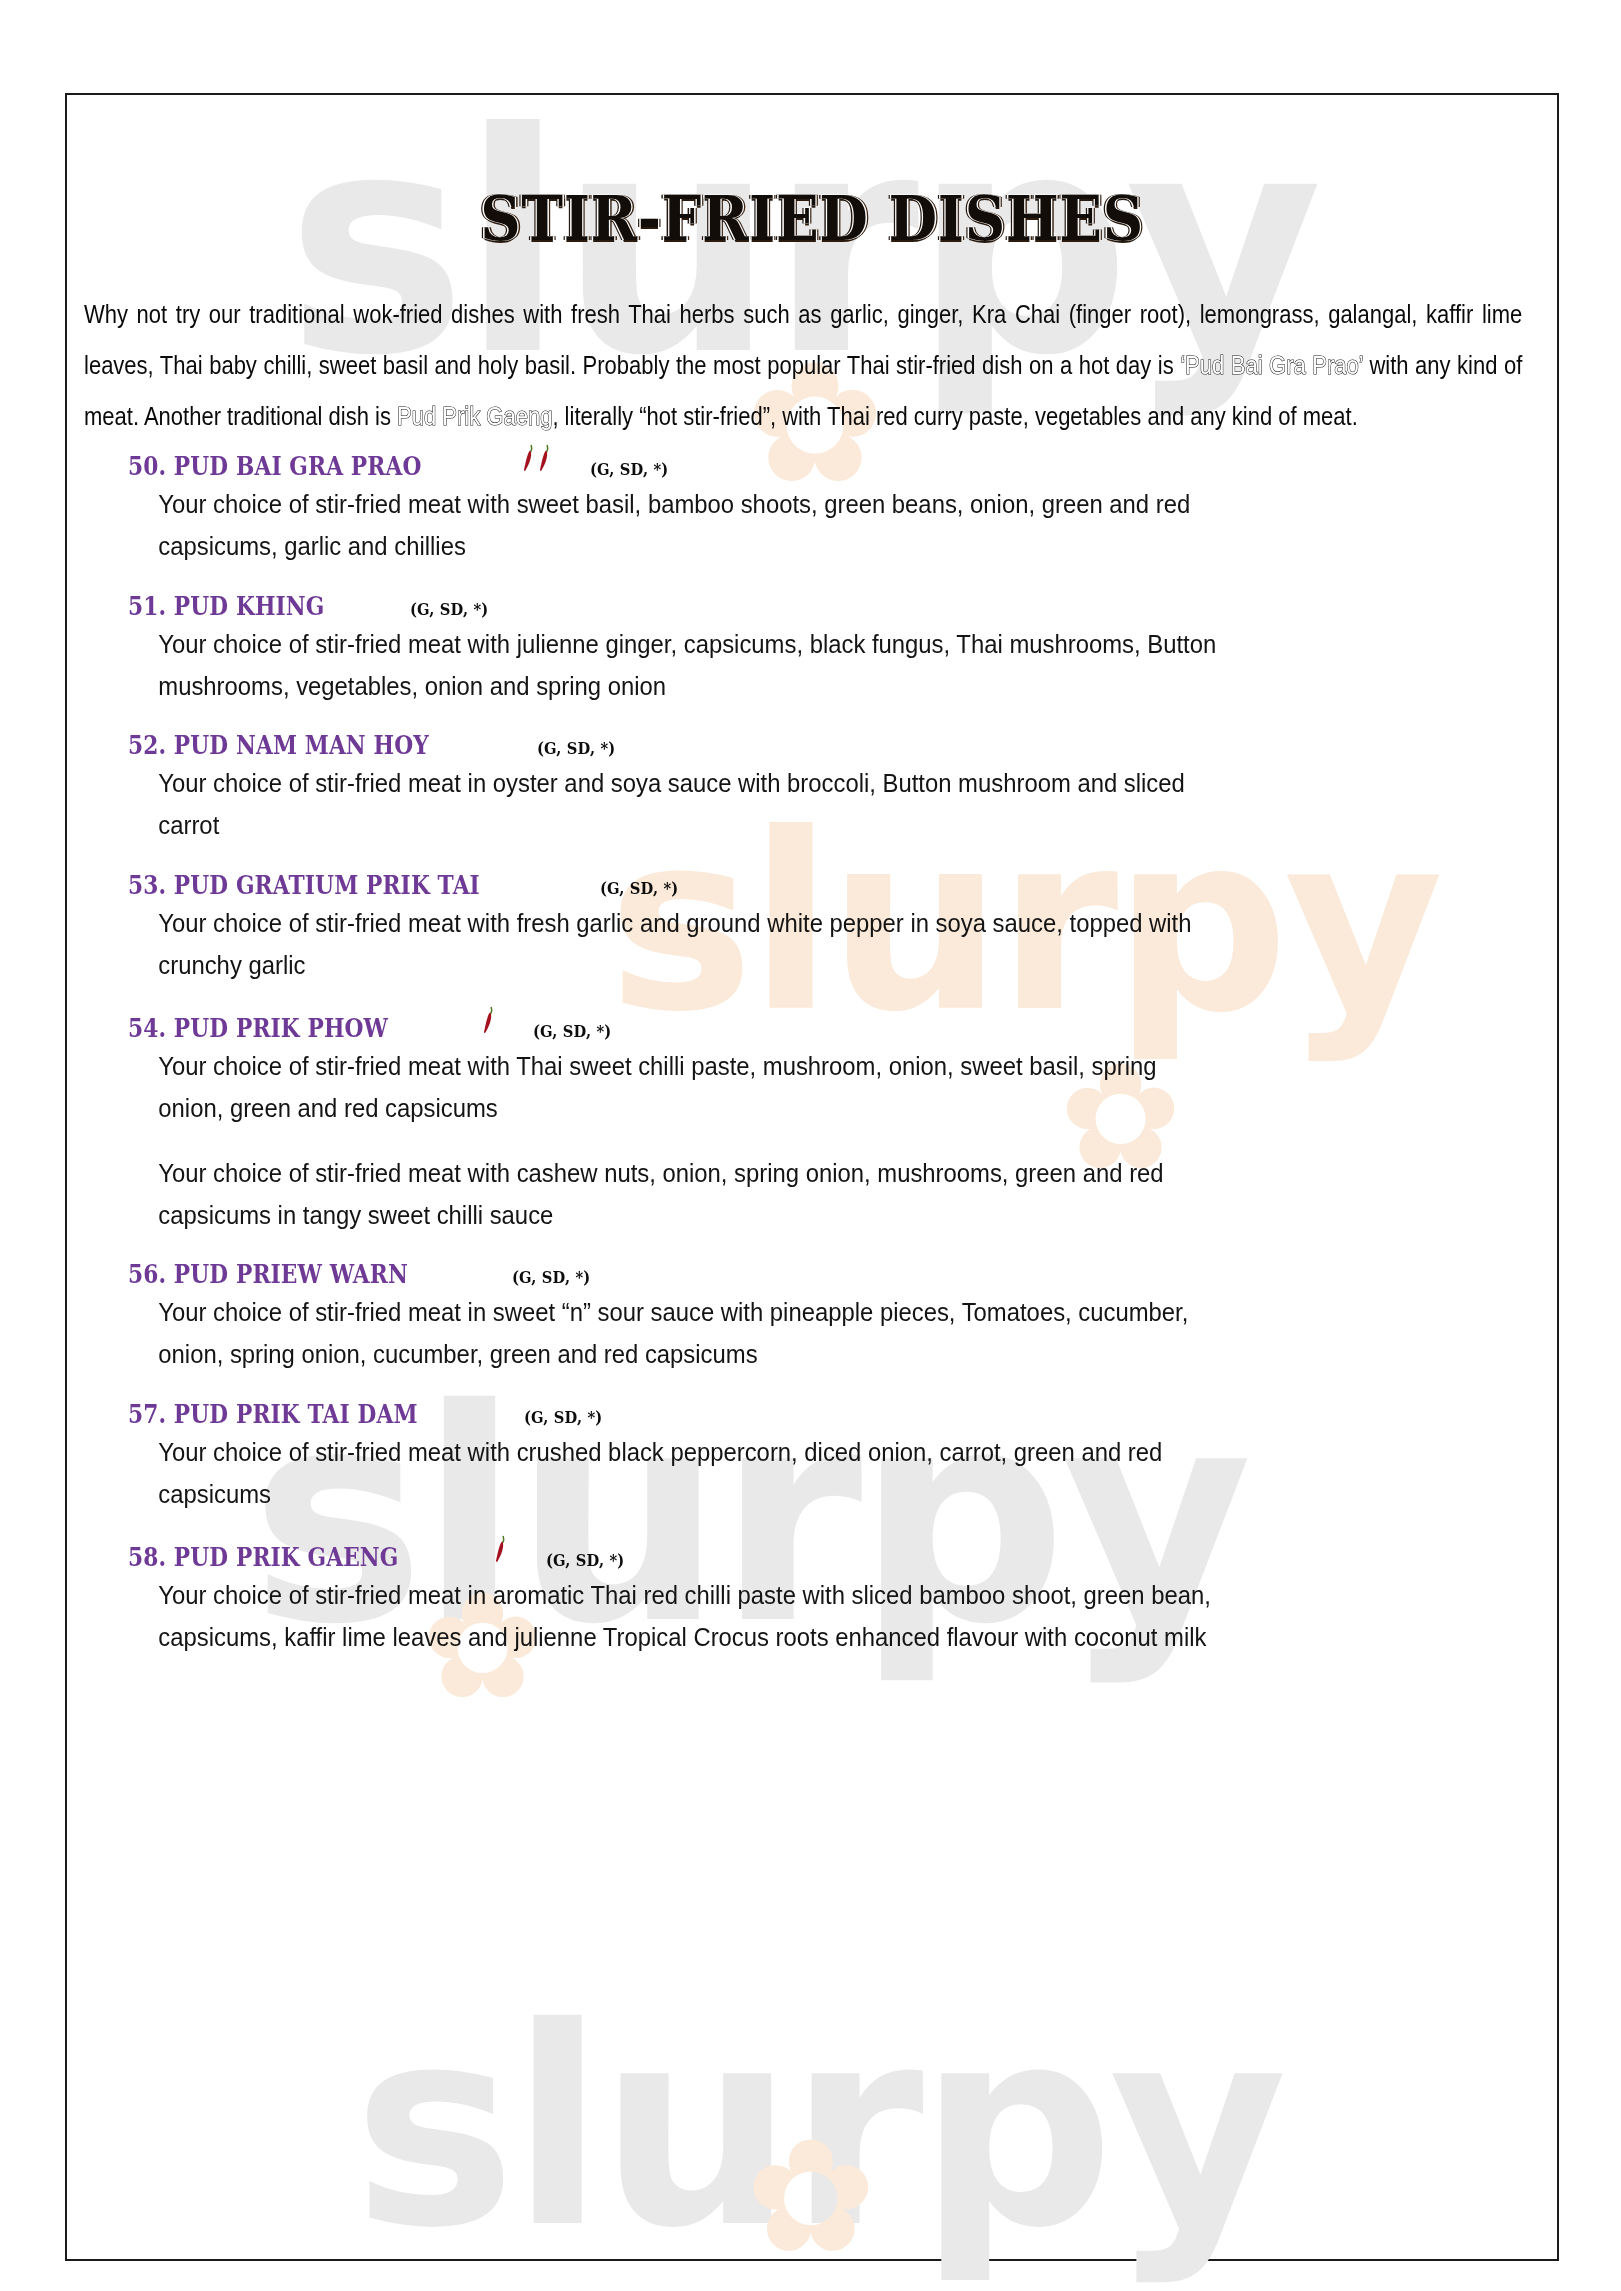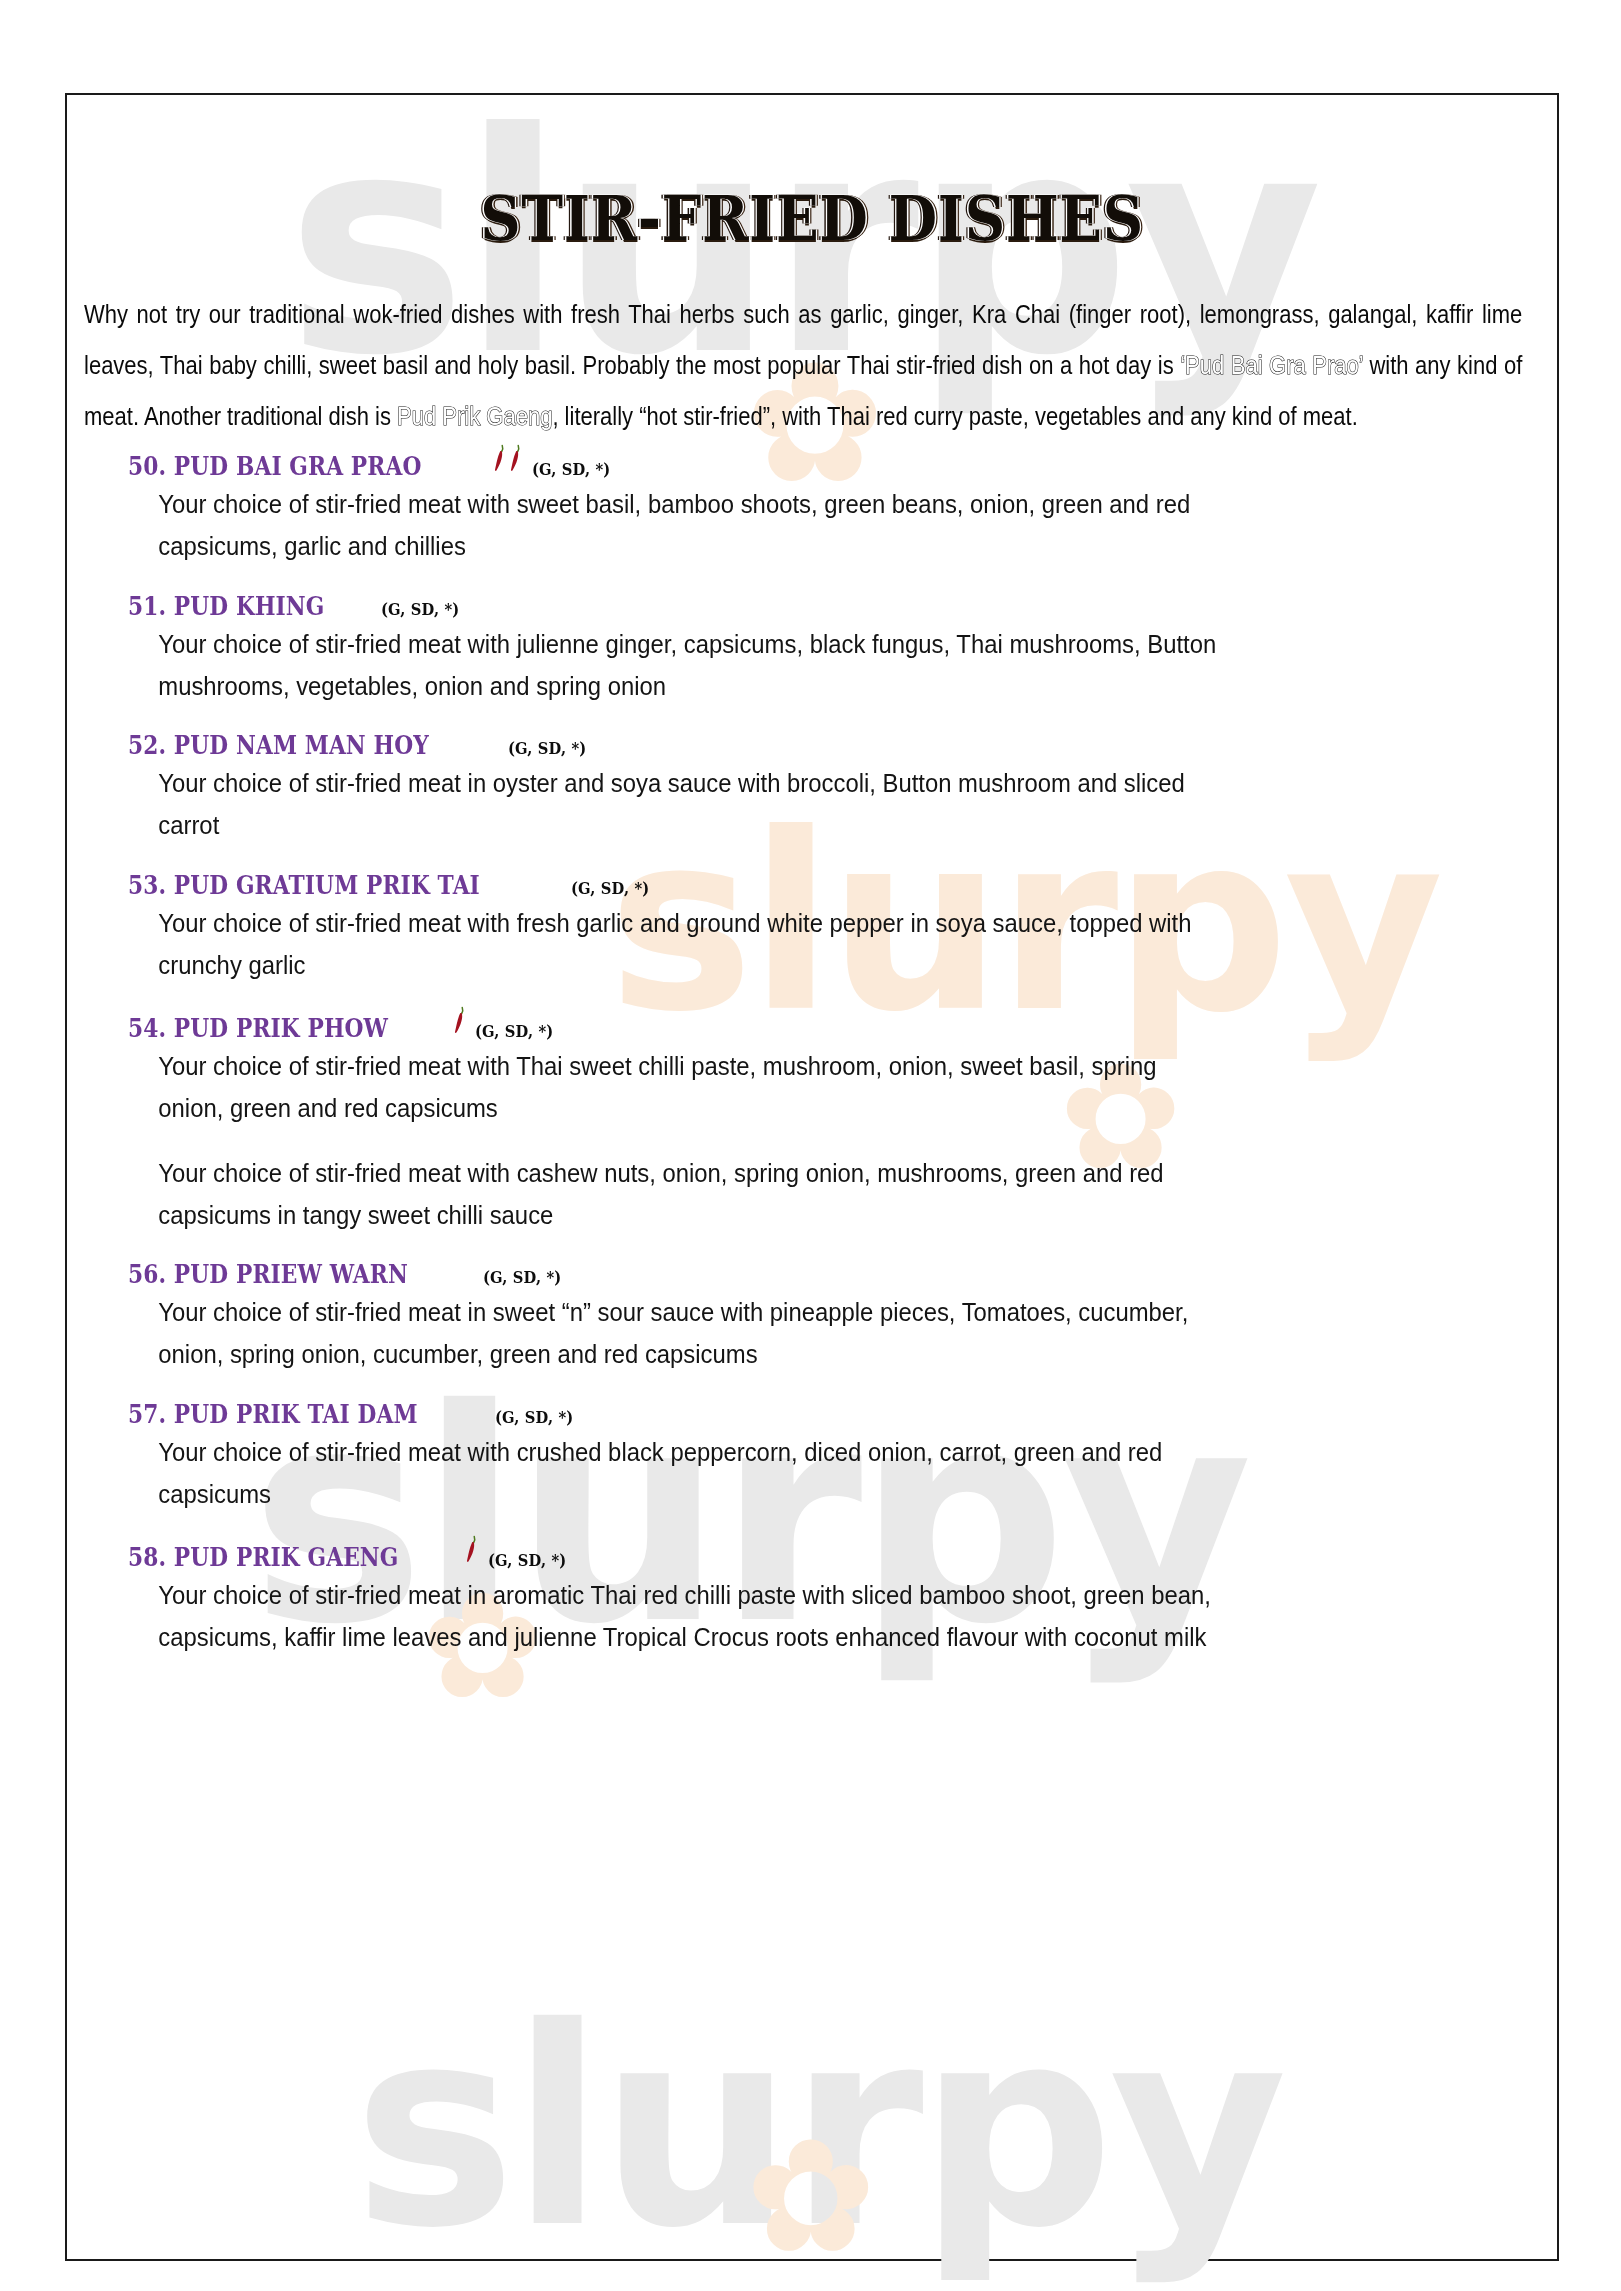--- a/index.html
+++ b/index.html
@@ -142,20 +142,21 @@
   }
 
   .item { margin-bottom: 22.5px; }
 
   .item-head {
     display: flex;
     align-items: baseline;
     white-space: nowrap;
     margin-bottom: 2px;
     padding-left: 11.8px;
+    gap: 29px;
   }
   .item-name {
     font-family: "DejaVu Serif", serif;
     font-weight: 700;
     font-size: 26.5px;
     color: #6e3a96;
     letter-spacing: 0.005em;
     transform: scaleX(0.82);
     transform-origin: left center;
     display: inline-block;

